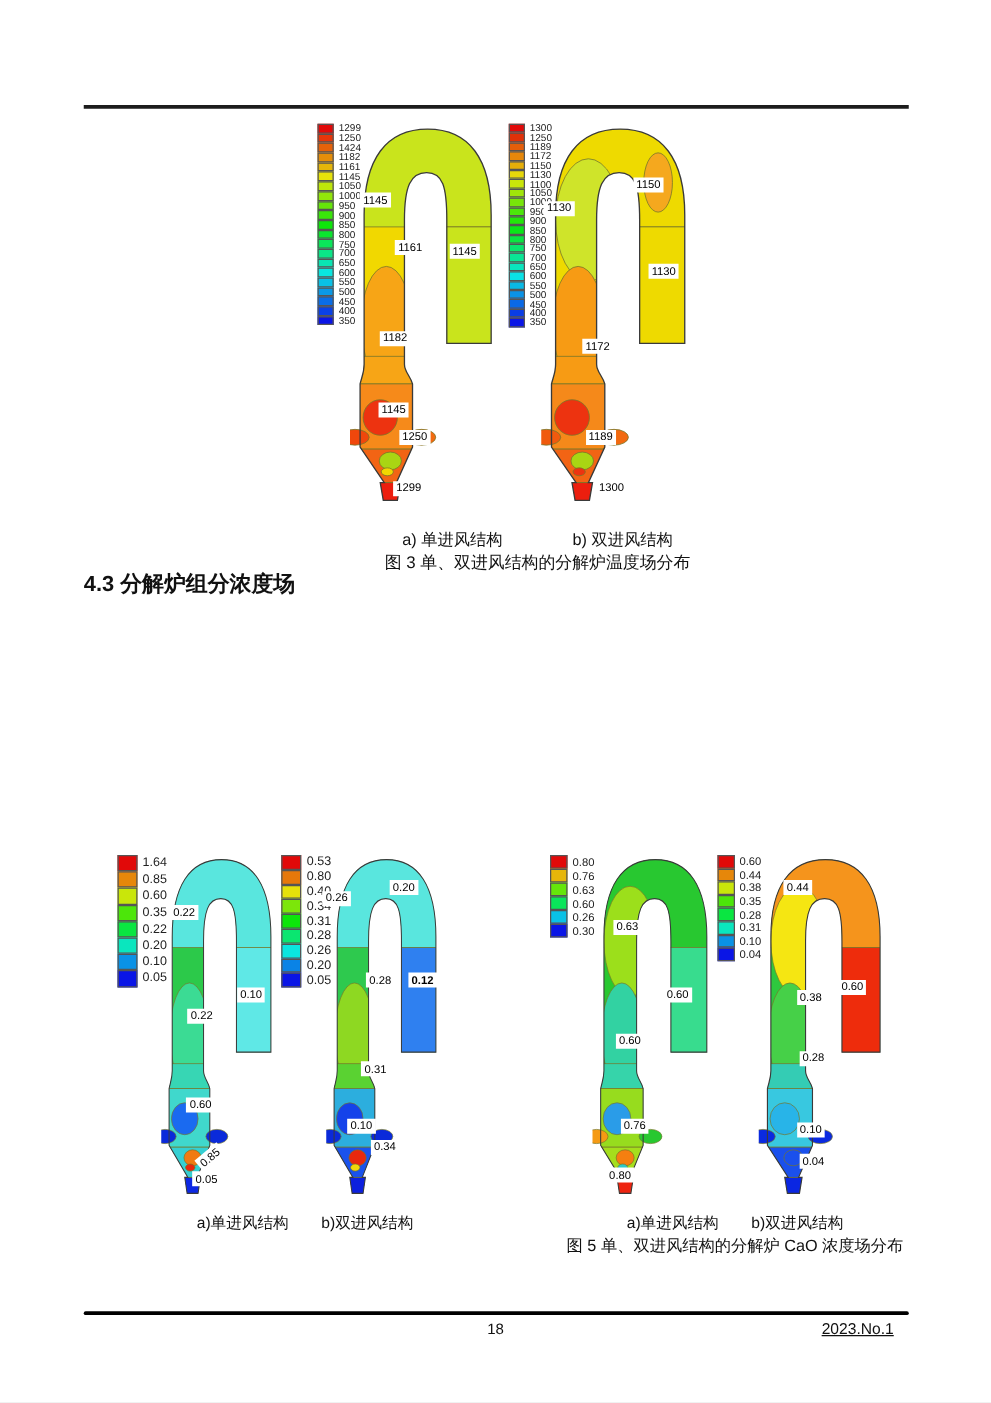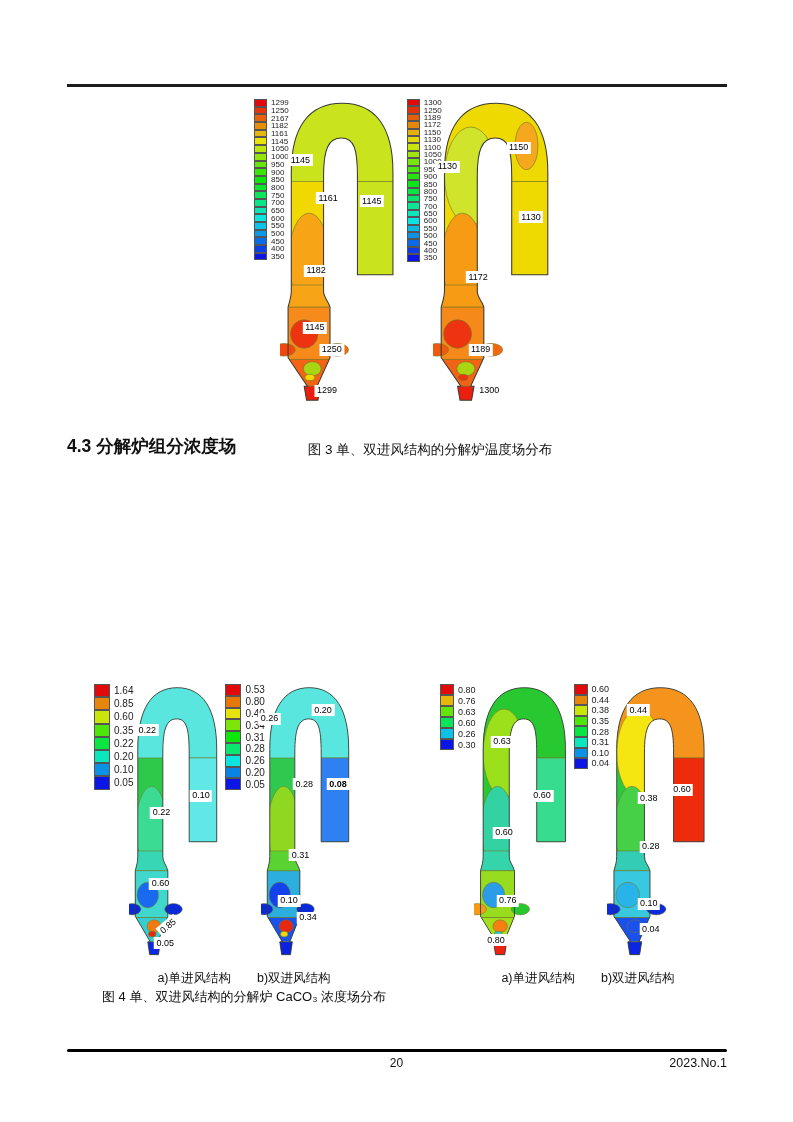--- a/index.html
+++ b/index.html
@@ -15,49 +15,49 @@
   .legend .lv{margin-left:4px;font-family:"Liberation Sans",sans-serif;white-space:nowrap;color:#222;}
   .plot{position:relative;}
   .plot svg{display:block;}
   .contour-label{position:absolute;transform:translate(-50%,-50%);background:#fff;
         font-family:"Liberation Sans",sans-serif;font-size:9px;color:#000;
         padding:0.5px 2.5px;line-height:11px;white-space:nowrap;}
   .subcaps{position:absolute;width:100%;display:flex;justify-content:center;gap:56px;
         font-family:"Liberation Sans",sans-serif;font-size:13px;}
   .figcaption{position:absolute;width:100%;text-align:center;
         font-family:"Liberation Sans",sans-serif;font-size:13.5px;}
-  .sec-heading{position:absolute;left:67px;top:434px;font-family:"Liberation Sans",sans-serif;
+  .sec-heading{position:absolute;left:67px;top:455px;font-family:"Liberation Sans",sans-serif;
         font-weight:bold;font-size:17.5px;}
   .body-par{position:absolute;left:67px;top:493px;width:661px;font-size:16.8px;
         line-height:34.4px;text-align:justify;text-indent:34px;}
   .rule-bottom{position:absolute;left:67px;right:66px;top:1049px;height:3px;background:#000;border-radius:2px;}
   .page-number{position:absolute;top:1056px;left:0;width:100%;text-align:center;
         font-family:"Liberation Sans",sans-serif;font-size:12px;}
-  .issue{position:absolute;top:1056px;right:66px;font-family:"Liberation Sans",sans-serif;font-size:12.5px;}
+  .issue{position:absolute;top:1056px;right:78px;font-family:"Liberation Sans",sans-serif;font-size:12.5px;text-decoration:underline;}
 </style>
 </head>
 <body>
 
 <div class="page">
 
   <div class="rule-top"></div>
 
   <div class="figrow" style="left:254px;top:97px;width:352px;height:360px">
     <div class="legend">
         <div class="lrow" style="height: 7.7px;">
           <span class="sw" style="width: 13px; height: 7.7px; background: rgb(225, 9, 9);"></span>
           <span class="lv" style="font-size: 8px;">1299</span>
         </div>
         <div class="lrow" style="height: 7.7px;">
           <span class="sw" style="width: 13px; height: 7.7px; background: rgb(230, 54, 10);"></span>
           <span class="lv" style="font-size: 8px;">1250</span>
         </div>
         <div class="lrow" style="height: 7.7px;">
           <span class="sw" style="width: 13px; height: 7.7px; background: rgb(230, 98, 10);"></span>
-          <span class="lv" style="font-size: 8px;">2167</span>
+          <span class="lv" style="font-size: 8px;">1424</span>
         </div>
         <div class="lrow" style="height: 7.7px;">
           <span class="sw" style="width: 13px; height: 7.7px; background: rgb(230, 142, 10);"></span>
           <span class="lv" style="font-size: 8px;">1182</span>
         </div>
         <div class="lrow" style="height: 7.7px;">
           <span class="sw" style="width: 13px; height: 7.7px; background: rgb(230, 182, 10);"></span>
           <span class="lv" style="font-size: 8px;">1161</span>
         </div>
         <div class="lrow" style="height: 7.7px;">
@@ -273,20 +273,24 @@
           <ellipse cx="71" cy="320" rx="14" ry="8" fill="#f26a10" stroke="#77772a" stroke-width="0.8"></ellipse>
           <path d="M 14,95 C 14,38 36,8 77,8 C 118,8 140,38 140,95 L 140,225 L 96,225 L 96,100 C 96,66 92,52 76,52 C 60,52 54,66 54,100 L 54,246 C 54,254 60,258 62,266 L 62,330 L 46,366 L 50,366 L 47,384 L 33,384 L 30,366 L 34,366 L 10,330 L 10,266 C 12,258 14,254 14,246 L 14,95 Z" fill="none" stroke="#3a3a3a" stroke-width="1.3"></path>
         </svg>
         <span class="contour-label" style="left: 12%; top: 22%;">1130</span>
         <span class="contour-label" style="left: 70%; top: 16%;">1150</span>
         <span class="contour-label" style="left: 80%; top: 38%;">1130</span>
         <span class="contour-label" style="left: 37%; top: 57%;">1172</span>
         <span class="contour-label" style="left: 39%; top: 80%;">1189</span>
         <span class="contour-label" style="left: 46%; top: 93%;">1300</span>
       </div>
+    <div class="subcaps" style="top:326px">
+      <span>a) 单进风结构</span>
+      <span>b) 双进风结构</span>
+    </div>
     <div class="figcaption" style="top:344px">图 3 单、双进风结构的分解炉温度场分布</div>
   </div>
 
   <div class="sec-heading">4.3 分解炉组分浓度场</div>
 
   <div class="figrow" style="left:94px;top:682px;width:300px;height:330px">
     <div class="legend">
         <div class="lrow" style="height: 13.2px;">
           <span class="sw" style="width: 16px; height: 13.2px; background: rgb(225, 9, 9);"></span>
           <span class="lv" style="font-size: 10px;">1.64</span>
@@ -409,30 +413,29 @@
             <ellipse cx="40" cy="344" rx="11" ry="9" fill="#e8280e"></ellipse>
             <ellipse cx="37" cy="355" rx="6" ry="4" fill="#f0d80a"></ellipse>
           </g>
           <ellipse cx="5" cy="320" rx="14" ry="8" fill="#0a2ada" stroke="#77772a" stroke-width="0.8"></ellipse>
           <ellipse cx="71" cy="320" rx="14" ry="8" fill="#0a2ada" stroke="#77772a" stroke-width="0.8"></ellipse>
           <path d="M 14,95 C 14,38 36,8 77,8 C 118,8 140,38 140,95 L 140,225 L 96,225 L 96,100 C 96,66 92,52 76,52 C 60,52 54,66 54,100 L 54,246 C 54,254 60,258 62,266 L 62,330 L 46,366 L 50,366 L 47,384 L 33,384 L 30,366 L 34,366 L 10,330 L 10,266 C 12,258 14,254 14,246 L 14,95 Z" fill="none" stroke="#3a3a3a" stroke-width="1.3"></path>
         </svg>
         <span class="contour-label" style="left: 9%; top: 13%;">0.26</span>
         <span class="contour-label" style="left: 66%; top: 10%;">0.20</span>
         <span class="contour-label" style="left: 46%; top: 36%;">0.28</span>
-        <span class="contour-label" style="left: 82%; top: 36%; font-weight: bold;">0.08</span>
+        <span class="contour-label" style="left: 82%; top: 36%; font-weight: bold;">0.12</span>
         <span class="contour-label" style="left: 42%; top: 61%;">0.31</span>
         <span class="contour-label" style="left: 30%; top: 77%;">0.10</span>
         <span class="contour-label" style="left: 50%; top: 83%;">0.34</span>
       </div>
     <div class="subcaps" style="top:288px;gap:26px;font-size:12.5px">
       <span>a)单进风结构</span>
       <span>b)双进风结构</span>
     </div>
-    <div class="figcaption" style="top:306px;font-size:13px">图 4 单、双进风结构的分解炉 CaCO₃ 浓度场分布</div>
   </div>
 
   <div class="figrow" style="left:440px;top:682px;width:296px;height:330px">
     <div class="legend">
         <div class="lrow" style="height: 11px;">
           <span class="sw" style="width: 14px; height: 11px; background: rgb(225, 9, 9);"></span>
           <span class="lv" style="font-size: 9px;">0.80</span>
         </div>
         <div class="lrow" style="height: 11px;">
           <span class="sw" style="width: 14px; height: 11px; background: rgb(230, 182, 10);"></span>
@@ -548,19 +551,20 @@
         <span class="contour-label" style="left: 72%; top: 38%;">0.60</span>
         <span class="contour-label" style="left: 40%; top: 41%;">0.38</span>
         <span class="contour-label" style="left: 42%; top: 58%;">0.28</span>
         <span class="contour-label" style="left: 40%; top: 78%;">0.10</span>
         <span class="contour-label" style="left: 42%; top: 87%;">0.04</span>
       </div>
     <div class="subcaps" style="top:288px;gap:26px;font-size:12.5px">
       <span>a)单进风结构</span>
       <span>b)双进风结构</span>
     </div>
+    <div class="figcaption" style="top:306px;font-size:13px">图 5 单、双进风结构的分解炉 CaO 浓度场分布</div>
   </div>
 
   <div class="rule-bottom"></div>
-  <div class="page-number">20</div>
+  <div class="page-number">18</div>
   <div class="issue">2023.No.1</div>
 
 </div>
 
 </body></html>

